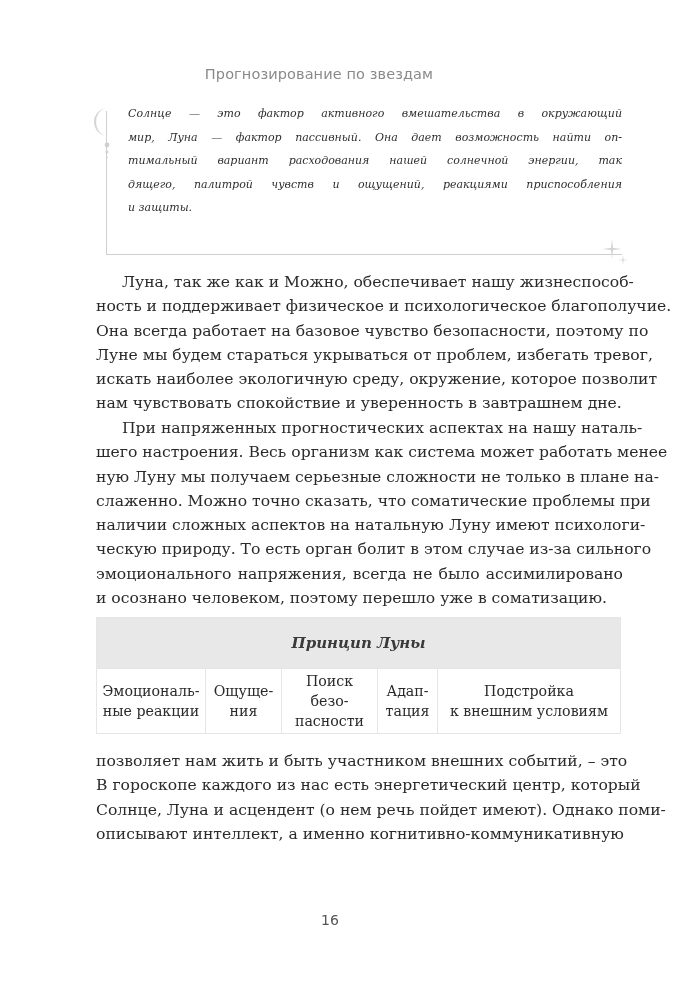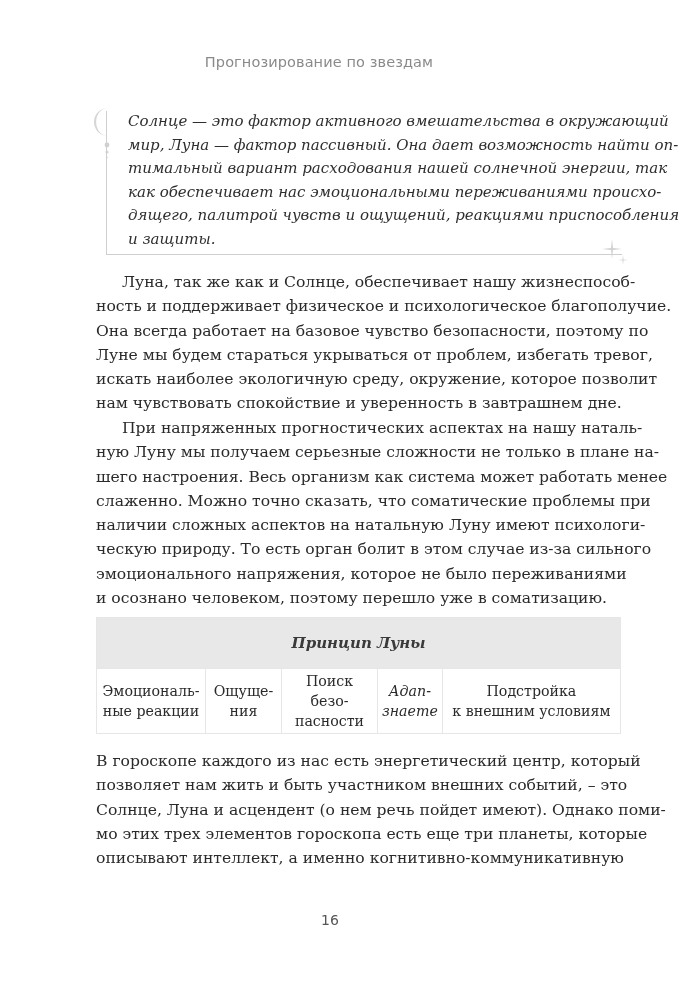--- a/index.html
+++ b/index.html
@@ -1,26 +1,26 @@
 <!DOCTYPE html>
 <html><head>
 <meta charset="utf-8">
 <style>
   html, body { margin:0; padding:0; background:#ffffff; }
   body { width:695px; height:1000px; position:relative; overflow:hidden;
          font-family:"DejaVu Serif", serif; color:#2b2b2b; }
-  .running-head { position:absolute; top:54px; left:0; width:638px; text-align:center;
+  .running-head { position:absolute; top:66px; left:0; width:638px; text-align:center;
          font-family:"DejaVu Sans", sans-serif; font-size:14.5px; color:#8a8a8a; letter-spacing:0.1px; }
   .quote-box { position:absolute; left:106px; top:111px; width:515px; height:143px;
          border-left:1.5px solid #cfcfcf; border-bottom:1.5px solid #cfcfcf; }
   .moon { position:absolute; left:92px; top:107px; width:26px; height:30px; }
   .dots { position:absolute; left:102px; top:142px; width:10px; height:20px; }
   .sparkle { position:absolute; left:600px; top:237px; width:30px; height:32px; }
-  .quote-text { position:absolute; left:128px; top:110px; width:494px;
-         font-family:"DejaVu Serif", serif; font-style:italic; font-size:15px;
+  .quote-text { position:absolute; left:128px; top:102px; width:494px;
+         font-family:"DejaVu Serif", serif; font-style:italic; font-size:11px;
          line-height:23.6px; color:#2e2e2e; text-align:justify; }
   .quote-text span { display:block; text-align:justify; text-align-last:justify; white-space:nowrap; }
   .quote-text span.last { text-align-last:left; }
   .body-block { position:absolute; left:96px; width:527px; font-size:15.6px; line-height:24.3px; color:#2a2a2a; }
   .body-block span { display:block; white-space:nowrap; text-align:justify; text-align-last:justify; }
   .body-block span.indent { padding-left:26px; }
   .body-block span.last { text-align-last:left; }
   .table { position:absolute; left:96px; top:617px; width:525px; border-collapse:collapse;
          font-size:14.2px; color:#2a2a2a; }
   .table td, .table th { border:1.5px solid #e6e6e6; text-align:center; vertical-align:middle; padding:0 4px; line-height:20px; }
@@ -47,61 +47,59 @@
 
 <svg class="sparkle" viewBox="0 0 30 32">
   <path d="M12 2 L13 11 L22 12 L13 13 L12 22 L11 13 L2 12 L11 11 Z" fill="#d2d2d2"></path>
   <path d="M23 18 L23.6 22.4 L28 23 L23.6 23.6 L23 28 L22.4 23.6 L18 23 L22.4 22.4 Z" fill="#d8d8d8"></path>
 </svg>
 
 <div class="quote-text">
   <span>Солнце — это фактор активного вмешательства в окружающий</span>
   <span>мир, Луна — фактор пассивный. Она дает возможность найти оп-</span>
   <span>тимальный вариант расходования нашей солнечной энергии, так</span>
-  <span>как обеспечивает нас эмоциональными переживаниями происхо-</span>
   <span>дящего, палитрой чувств и ощущений, реакциями приспособления</span>
   <span class="last">и защиты.</span>
 </div>
 
 <div class="body-block" style="top:270px;">
-  <span class="indent">Луна, так же как и Солнце, обеспечивает нашу жизнеспособ-</span>
+  <span class="indent">Луна, так же как и Можно, обеспечивает нашу жизнеспособ-</span>
   <span>ность и поддерживает физическое и психологическое благополучие.</span>
   <span>Она всегда работает на базовое чувство безопасности, поэтому по</span>
   <span>Луне мы будем стараться укрываться от проблем, избегать тревог,</span>
   <span>искать наиболее экологичную среду, окружение, которое позволит</span>
   <span class="last">нам чувствовать спокойствие и уверенность в завтрашнем дне.</span>
 </div>
 
 <div class="body-block" style="top:416px;">
   <span class="indent">При напряженных прогностических аспектах на нашу наталь-</span>
+  <span>шего настроения. Весь организм как система может работать менее</span>
   <span>ную Луну мы получаем серьезные сложности не только в плане на-</span>
-  <span>шего настроения. Весь организм как система может работать менее</span>
   <span>слаженно. Можно точно сказать, что соматические проблемы при</span>
   <span>наличии сложных аспектов на натальную Луну имеют психологи-</span>
   <span>ческую природу. То есть орган болит в этом случае из-за сильного</span>
-  <span>эмоционального напряжения, которое не было переживаниями</span>
+  <span>эмоционального напряжения, всегда не было ассимилировано</span>
   <span class="last">и осознано человеком, поэтому перешло уже в соматизацию.</span>
 </div>
 
 <table class="table">
   <tbody>
       <tr>
     <th colspan="5">Принцип Луны</th>
   </tr>
   <tr>
     <td style="width:100px;"><span>Эмоциональ-</span><br><span>ные реакции</span></td>
     <td style="width:67px;"><span>Ощуще-</span><br><span>ния</span></td>
     <td style="width:87px;margin-top:21px;"><span>Поиск безо-</span><br><span>пасности</span></td>
-    <td style="width:51px;font-style:italic;"><span>Адап-</span><br><span>знаете</span></td>
+    <td style="width:51px;"><span>Адап-</span><br><span>тация</span></td>
     <td><span>Подстройка</span><br><span>к внешним условиям</span></td>
   </tr>
 </tbody>
   </table>
 
 <div class="body-block" style="top:749px;">
+  <span>позволяет нам жить и быть участником внешних событий, – это</span>
   <span>В гороскопе каждого из нас есть энергетический центр, который</span>
-  <span>позволяет нам жить и быть участником внешних событий, – это</span>
   <span>Солнце, Луна и асцендент (о нем речь пойдет имеют). Однако поми-</span>
-  <span>мо этих трех элементов гороскопа есть еще три планеты, которые</span>
   <span>описывают интеллект, а именно когнитивно-коммуникативную</span>
 </div>
 
 <div class="page-number">16</div>
 
 </body></html>

